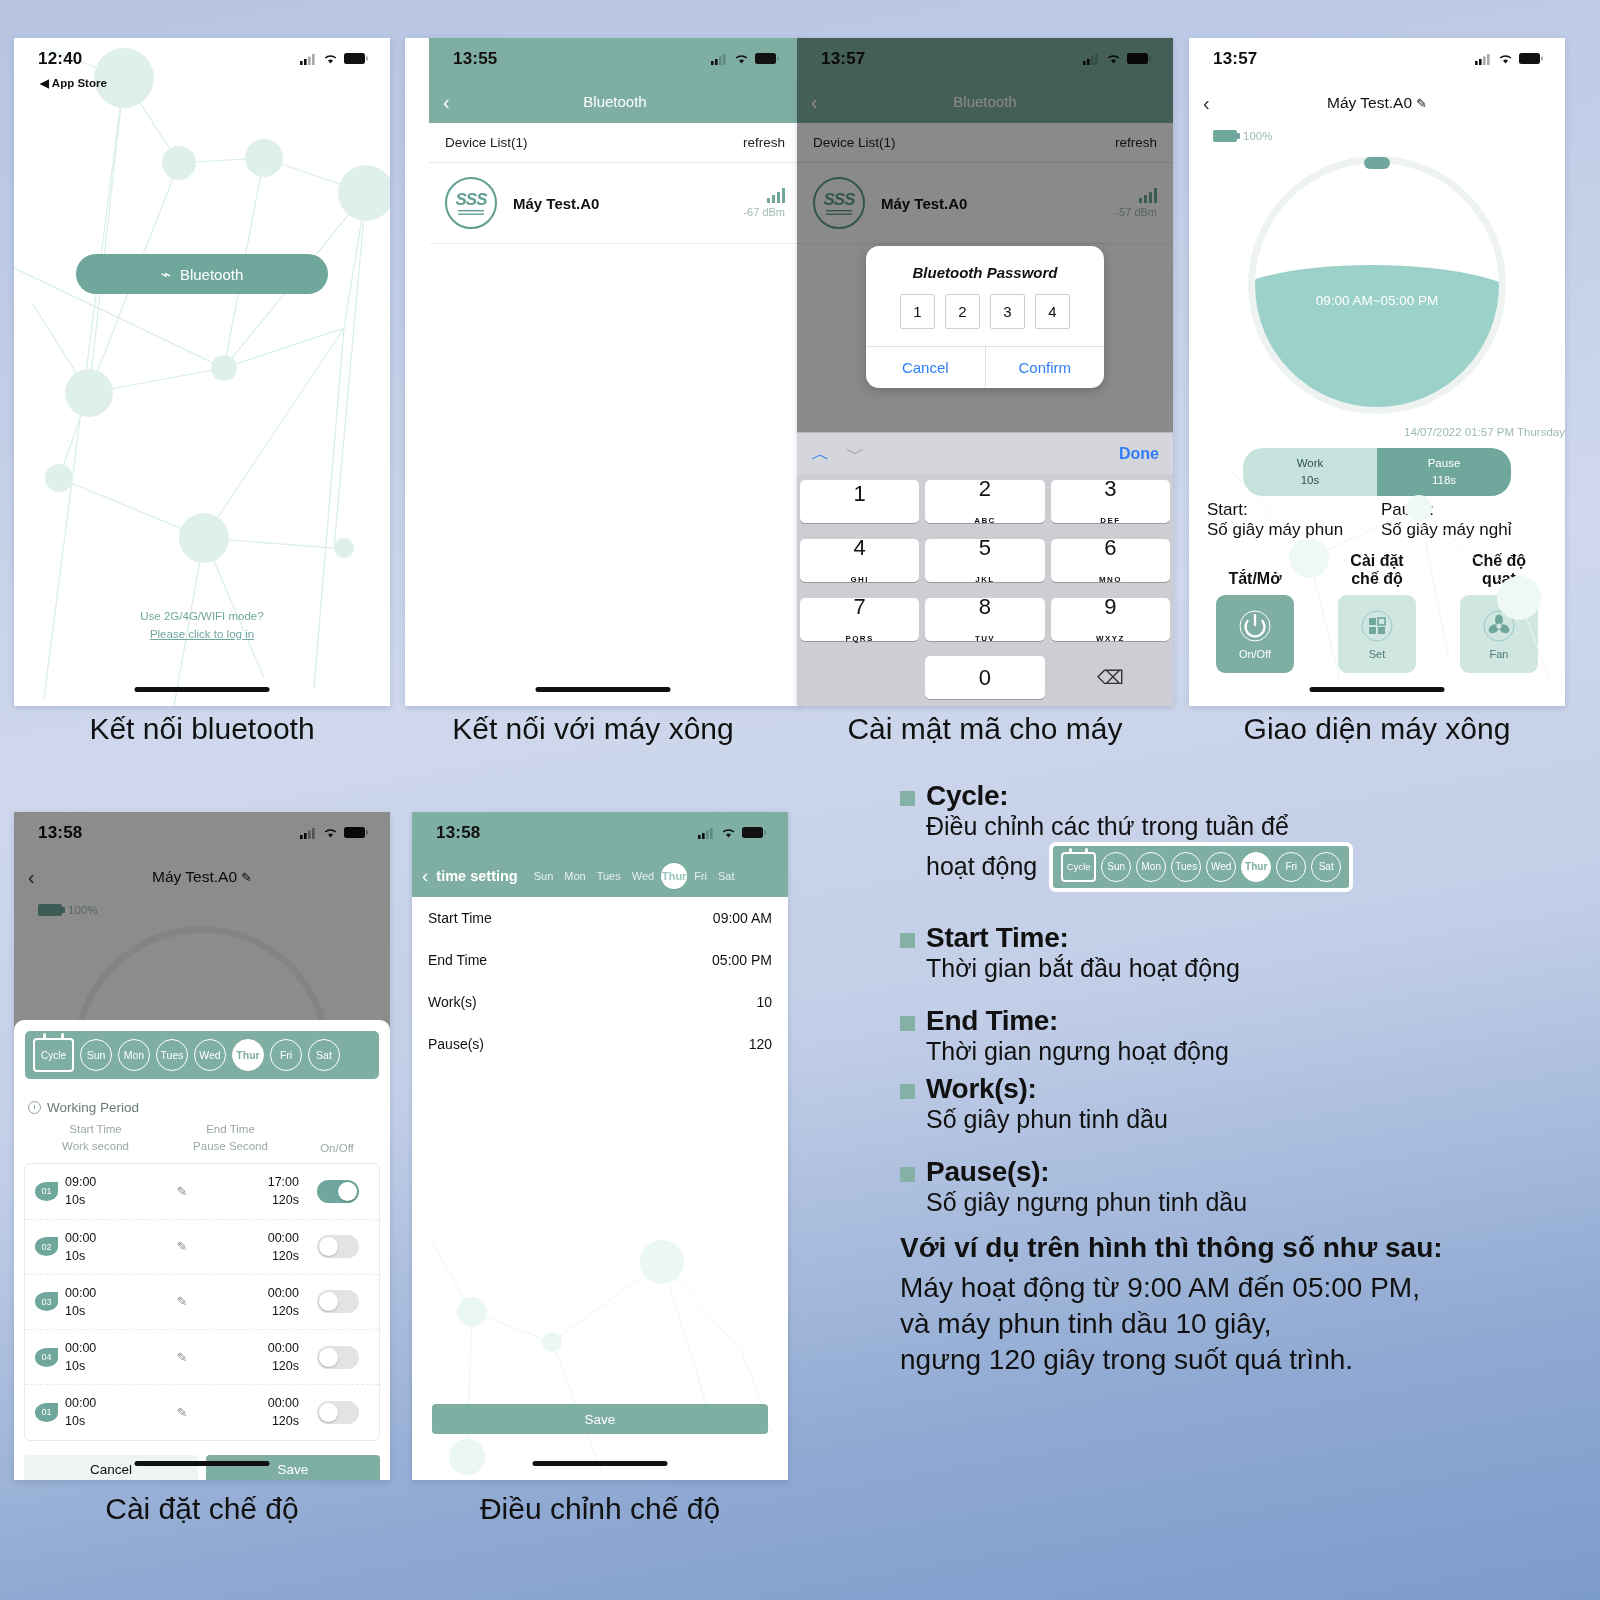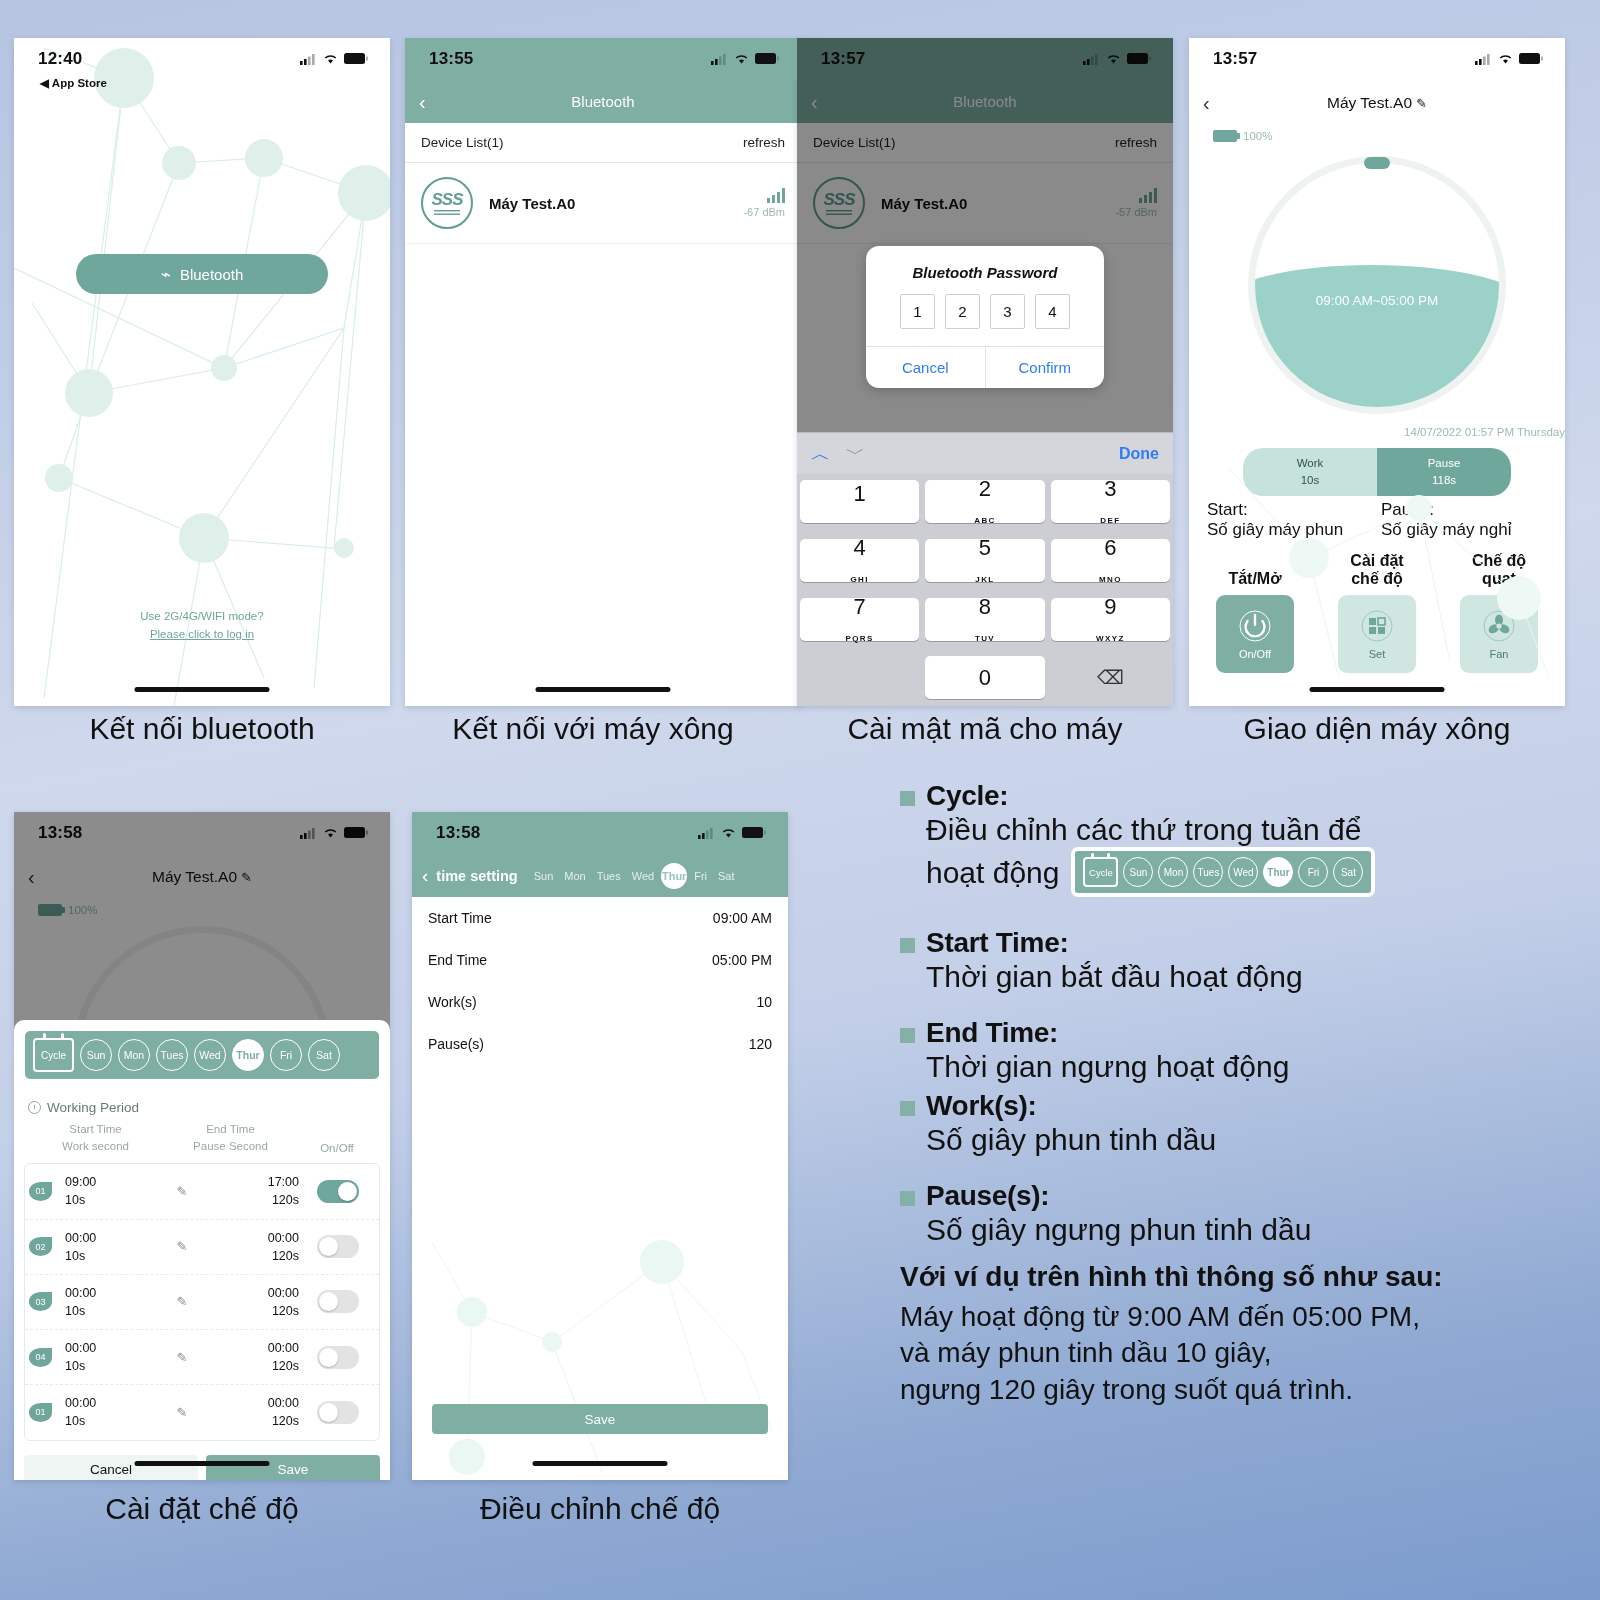--- a/index.html
+++ b/index.html
@@ -51,21 +51,21 @@
     position:absolute; left:0; right:0; top:570px; text-align:center;
     font-size:11.5px; color:#6fa79c; line-height:1.55; z-index:4;
   }
   .login-hint .u { text-decoration: underline; display:block; }
   .homebar {
     position:absolute; left:50%; transform:translateX(-50%);
     bottom:14px; width:135px; height:5px; background:#111; border-radius:3px; z-index:7;
   }
 
   
-  #phone2 { left: 405px; top: 38px; width: 396px; height: 668px; }
+  #phone2 { left: 405px; top: 38px; width: 396px; height: 668px; padding-left: 24px; }
   #phone3 { left: 797px; top: 38px; width: 376px; height: 668px; }
   .navbar {
     background:#7fae a3;
     height:43px; display:flex; align-items:center; position:relative;
     color:#fff; font-size:15px;
   }
   .navbar-green { background:#7faea3; }
   .nav-back { position:absolute; left:14px; font-size:20px; font-weight:300; line-height:1; }
   .nav-title { width:100%; text-align:center; }
   .sb-green { background:#7faea3; }
@@ -188,21 +188,21 @@
   .day.on { background:#fff; color:#7faea3; border-color:#fff; font-weight:bold; }
   .wp-head { display:flex; align-items:center; gap:6px; padding:10px 14px 4px; font-size:13.5px; color:#6b7a78; }
   .clock-ico { width:13px; height:13px; border:1.4px solid #8fa6a2; border-radius:50%; position:relative; }
   .clock-ico:after { content:''; position:absolute; left:5px; top:2.5px; width:1.2px; height:4.5px; background:#8fa6a2; }
   .col-hdr { display:grid; grid-template-columns:1fr 1fr 78px; padding:2px 14px 6px; text-align:center; color:#9aa8a6; font-size:11.5px; line-height:1.5; }
   .col-hdr span { display:block; }
   .sched-box { margin:0 10px; border:1px solid #e4eceb; border-radius:6px; }
   .srow { display:grid; grid-template-columns:34px 1fr 52px 1fr 74px; align-items:center; padding:9px 4px; border-bottom:1px dashed #e6eceb; }
   .srow:last-child { border-bottom:none; }
   .badge { width:23px; height:19px; background:#6fa79c; color:#fff; font-size:9px;
-           display:flex; align-items:center; justify-content:center; border-radius:50% 0 50% 50%; 
+           display:flex; align-items:center; justify-content:center; border-radius:50% 0 50% 50%; margin-left:6px;
            transform:rotate(0deg); }
   .scol { font-size:12.5px; color:#111; line-height:1.45; }
   .scol.l { text-align:left; padding-left:2px; }
   .scol.r { text-align:right; padding-right:2px; }
   .pencil { text-align:center; color:#8c8c8c; font-size:13px; }
   .toggle { width:42px; height:23px; border-radius:12px; background:#e3e3e3; position:relative; margin:0 auto; }
   .toggle i { position:absolute; top:2px; left:2px; width:19px; height:19px; border-radius:50%; background:#fff; box-shadow:0 1px 2px rgba(0,0,0,.22); }
   .toggle.on { background:#6fa79c; }
   .toggle.on i { left:21px; }
   .btn-row { display:flex; gap:8px; padding:14px 10px 0; }
@@ -225,21 +225,21 @@
 
   
   .caption { position:absolute; text-align:center; font-size:30px; color:#111; white-space:nowrap; }
 
   
   #legend { position:absolute; left:900px; top:780px; width:690px; }
   .lg-item { margin-bottom:6px; }
   .lg-head { display:flex; align-items:flex-start; gap:11px; }
   .lg-bullet { width:15px; height:15px; background:#84b0a6; flex:0 0 auto; margin-top:11px; }
   .lg-term { font-size:28px; font-weight:bold; color:#111; letter-spacing:-.3px; }
-  .lg-desc { font-size:30px; color:#111; padding-left:26px; line-height:1.18; }
+  .lg-desc { font-size:25px; color:#111; padding-left:26px; line-height:1.18; }
   .lg-cycle-row { display:flex; align-items:center; gap:12px; padding-left:26px; }
   .mini-cycle {
     background:#7faea3; border-radius:7px; padding:6px 8px; display:flex; align-items:center; gap:5px;
     border:4px solid #fff;
   }
   .mini-cal { width:35px; height:30px; border:2.5px solid #fff; border-radius:4px; color:#fff; font-size:9.5px;
               display:flex; align-items:center; justify-content:center; position:relative; flex:0 0 auto; }
   .mini-cal:before, .mini-cal:after { content:''; position:absolute; top:-6px; width:3px; height:6px; background:#fff; border-radius:2px; }
   .mini-cal:before { left:6px; } .mini-cal:after { right:6px; }
   .mini-day { width:30px; height:30px; border-radius:50%; border:1.3px solid #fff; color:#fff; font-size:10px;

